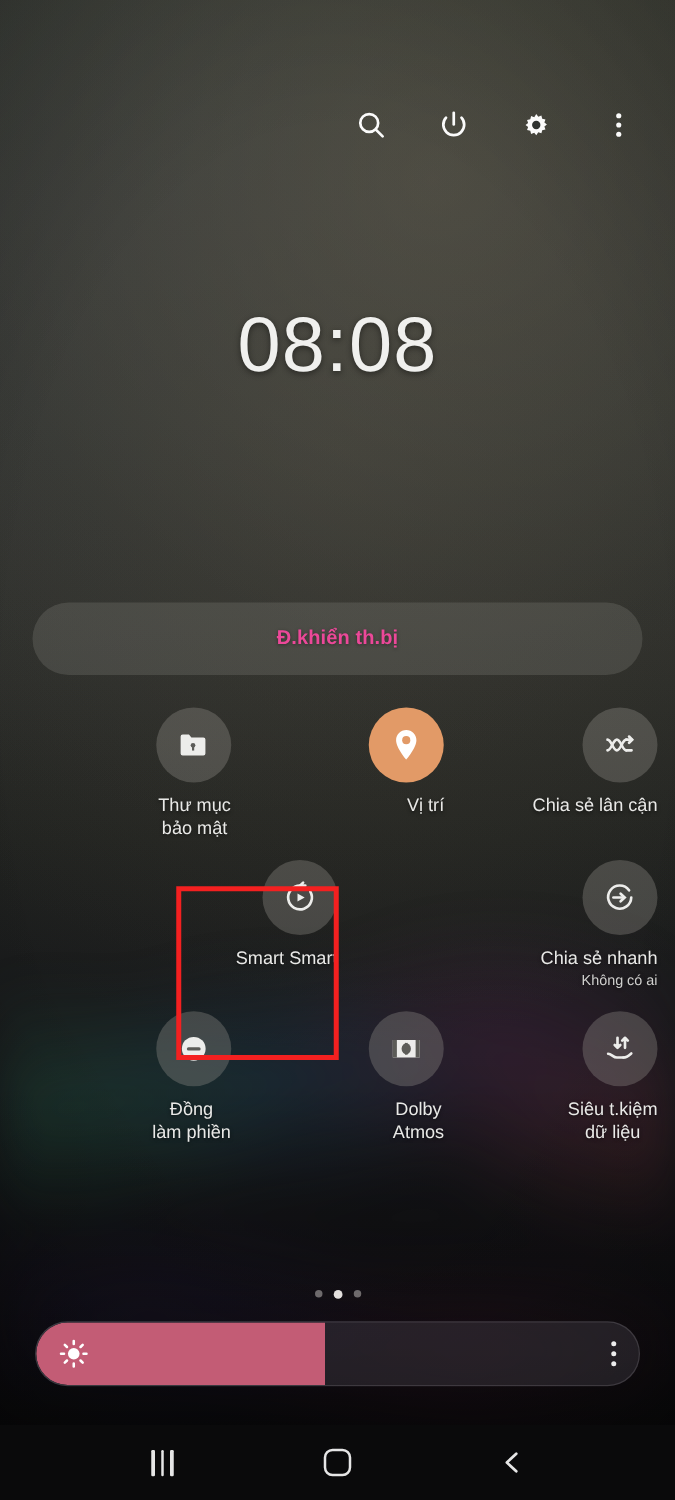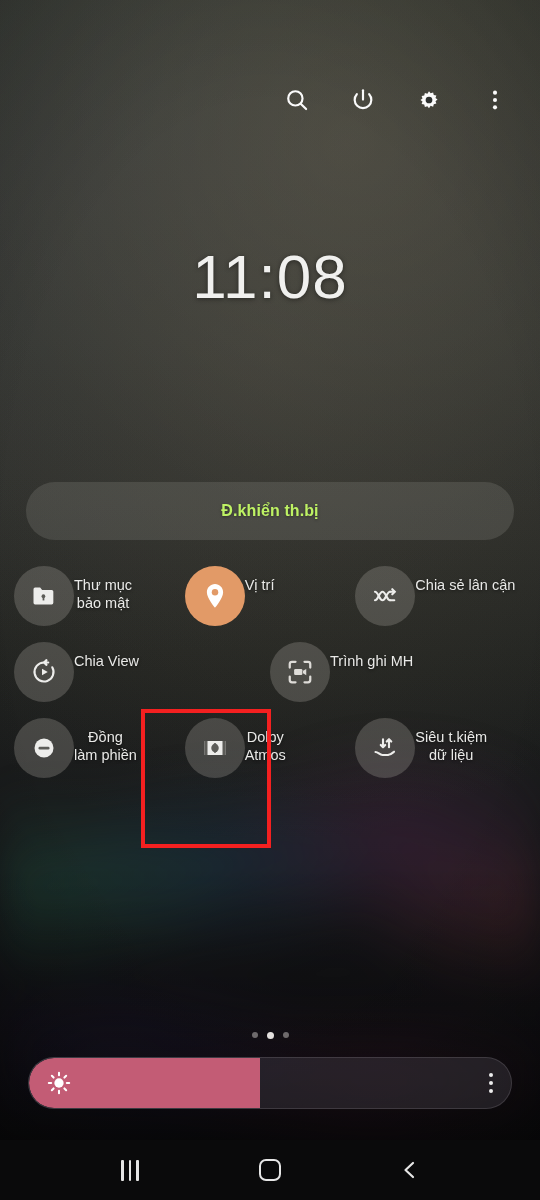--- a/index.html
+++ b/index.html
@@ -100,41 +100,42 @@
     gap: 24px;
   }
   .pill {
     flex: 1;
     height: 58px;
     border-radius: 29px;
     background: rgba(126,126,120,0.30);
     display: flex;
     align-items: center;
     justify-content: center;
-    color: #bef264;
+    color: #ec4899;
     font-size: 16px;
     font-weight: 600;
     letter-spacing: 0.1px;
     text-shadow: 0 1px 3px rgba(0,0,0,0.4);
   }
 
   
   .grid {
     position: absolute;
     top: 566px;
     left: 14px; right: 14px;
   }
   .grid-row {
     display: flex;
     margin-bottom: 16px;
   }
   .tile {
     flex: 1;
     display: flex;
-    align-items: flex-start;
+    flex-direction: column;
+    align-items: flex-end;
     position: relative;
   }
   .tile-circle {
     width: 60px; height: 60px;
     border-radius: 50%;
     background: rgba(150,148,142,0.34);
     display: flex;
     align-items: center;
     justify-content: center;
     flex: none;
@@ -306,21 +307,21 @@
     <div class="tb-icon">
       <svg width="26" height="26" viewBox="0 0 24 24" fill="#fbfbfb">
         <circle cx="12" cy="5.2" r="1.9"></circle>
         <circle cx="12" cy="12" r="1.9"></circle>
         <circle cx="12" cy="18.8" r="1.9"></circle>
       </svg>
     </div>
 
   </div>
 
-  <div class="clock">11:08</div>
+  <div class="clock">08:08</div>
 
   <div class="pill-row">
     <div class="pill">Đ.khiển th.bị</div>
   </div>
 
   <div class="grid">
 
     <div class="grid-row">
 
       <div class="tile">
@@ -363,37 +364,35 @@
     <div class="grid-row">
 
       <div class="tile">
         <div class="tile-circle">
           <svg width="30" height="30" viewBox="0 0 24 24" fill="none" stroke="#ededeb" stroke-width="1.7" stroke-linecap="round">
             <path d="M18.6 8.2A7.6 7.6 0 1 1 12 4.4"></path>
             <path d="M12 4.4h3.4M12 4.4l2-1.9M12 4.4l2 1.9"></path>
             <path d="M10.4 9.4l4.6 2.6-4.6 2.6z" fill="#ededeb" stroke="none"></path>
           </svg>
         </div>
-        <div class="tile-label" style="white-space:pre-line">Chia View</div>
-      </div>
-
-      <div class="tile">
-        <div class="tile-circle">
-          <svg width="30" height="30" viewBox="0 0 24 24" fill="none" stroke="#dedcd8" stroke-width="1.8" stroke-linecap="round">
-            <path d="M3.8 8.4V5.6a1.8 1.8 0 0 1 1.8-1.8h2.8"></path>
-            <path d="M15.6 3.8h2.8a1.8 1.8 0 0 1 1.8 1.8v2.8"></path>
-            <path d="M20.2 15.6v2.8a1.8 1.8 0 0 1-1.8 1.8h-2.8"></path>
-            <path d="M8.4 20.2H5.6a1.8 1.8 0 0 1-1.8-1.8v-2.8"></path>
-            <rect x="7.3" y="9.6" width="6.6" height="4.8" rx="1" fill="#dedcd8" stroke="none"></rect>
-            <path d="M14.4 11l2.6-1.5v5L14.4 13z" fill="#dedcd8" stroke="none"></path>
-          </svg>
-        </div>
-        <div class="tile-label" style="white-space:pre-line">Trình ghi MH</div>
-      </div>
-
+        <div class="tile-label" style="white-space:pre-line">Smart Smart</div>
+      </div>
+
+
+      <div class="tile">
+        <div class="tile-circle">
+          <svg width="30" height="30" viewBox="0 0 24 24" fill="none" stroke="#ededeb" stroke-width="1.7" stroke-linecap="round">
+            <path d="M17.8 7.4A7.4 7.4 0 1 0 19.2 12"></path>
+            <path d="M7.8 12h6.6"></path>
+            <path d="M12.4 9.6l2.6 2.4-2.6 2.4"></path>
+          </svg>
+        </div>
+        <div class="tile-label" style="white-space:pre-line">Chia sẻ nhanh</div>
+        <div class="tile-sublabel">Không có ai</div>
+      </div>
 
 
     </div>
 
     <div class="grid-row">
 
       <div class="tile">
         <div class="tile-circle">
           <svg width="30" height="30" viewBox="0 0 24 24">
             <circle cx="12" cy="12" r="7.6" fill="#ededeb"></circle>

